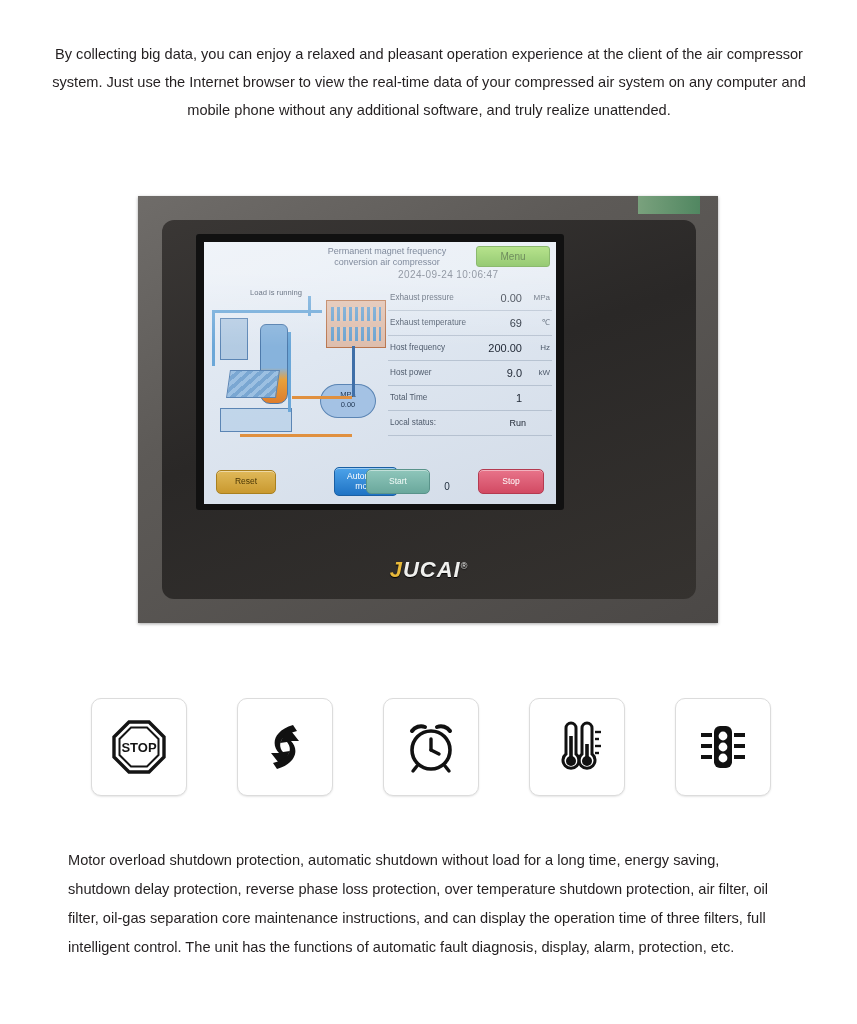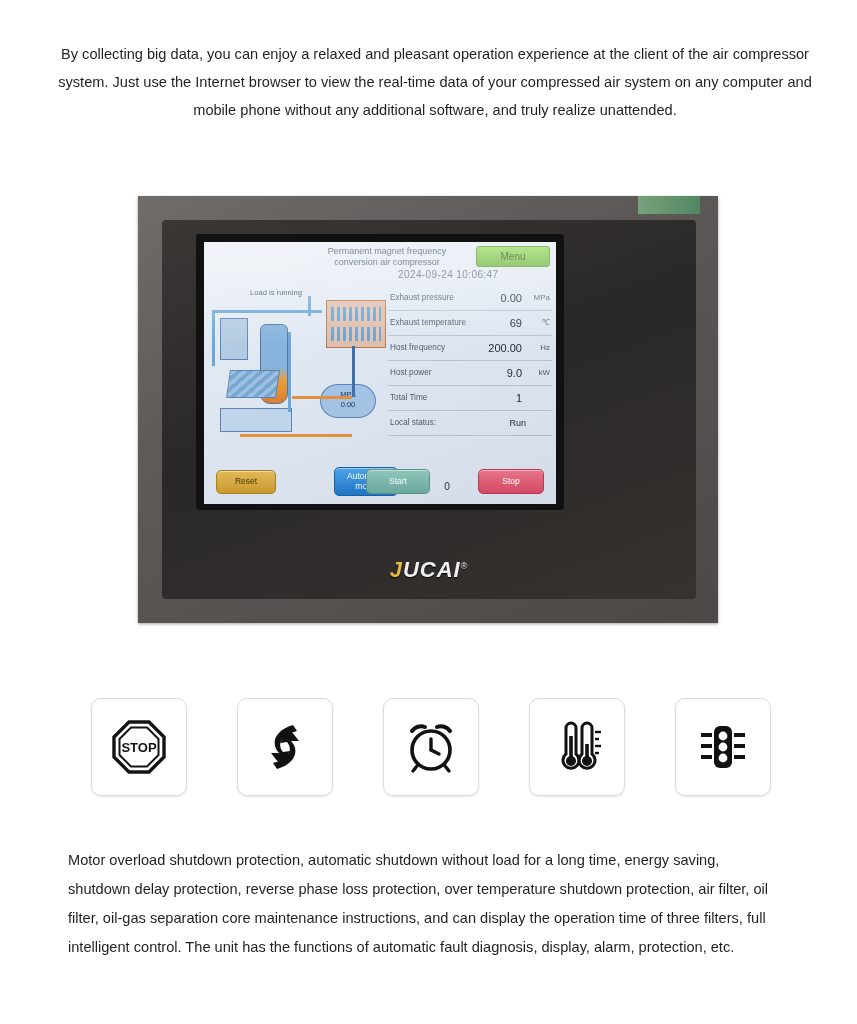--- a/index.html
+++ b/index.html
@@ -13,21 +13,21 @@
     position: relative;
     font-family: "Liberation Sans", sans-serif;
     color: #231f20;
     overflow: hidden;
   }
 
   
   .intro {
     position: absolute;
     top: 40px;
-    left: 54px;
+    left: 48px;
     width: 762px;
     text-align: center;
     font-size: 14.6px;
     line-height: 28px;
     color: #231f20;
   }
   .intro p { margin: 0; }
 
   
   .hmi-photo {
@@ -49,21 +49,21 @@
     background: linear-gradient(90deg, #7fae84, #4f8f63);
     opacity: .85;
   }
   .hmi-inner {
     position: absolute;
     left: 24px;
     top: 24px;
     right: 22px;
     bottom: 24px;
     background: linear-gradient(160deg, #3a3735, #2a2827 45%, #35322f);
-    border-radius: 4px;
+    border-radius: 12px;
   }
   .screen-frame {
     position: absolute;
     left: 34px;
     top: 14px;
     width: 352px;
     height: 262px;
     background: #111;
     border-radius: 3px;
     padding: 8px 8px 6px 8px;

